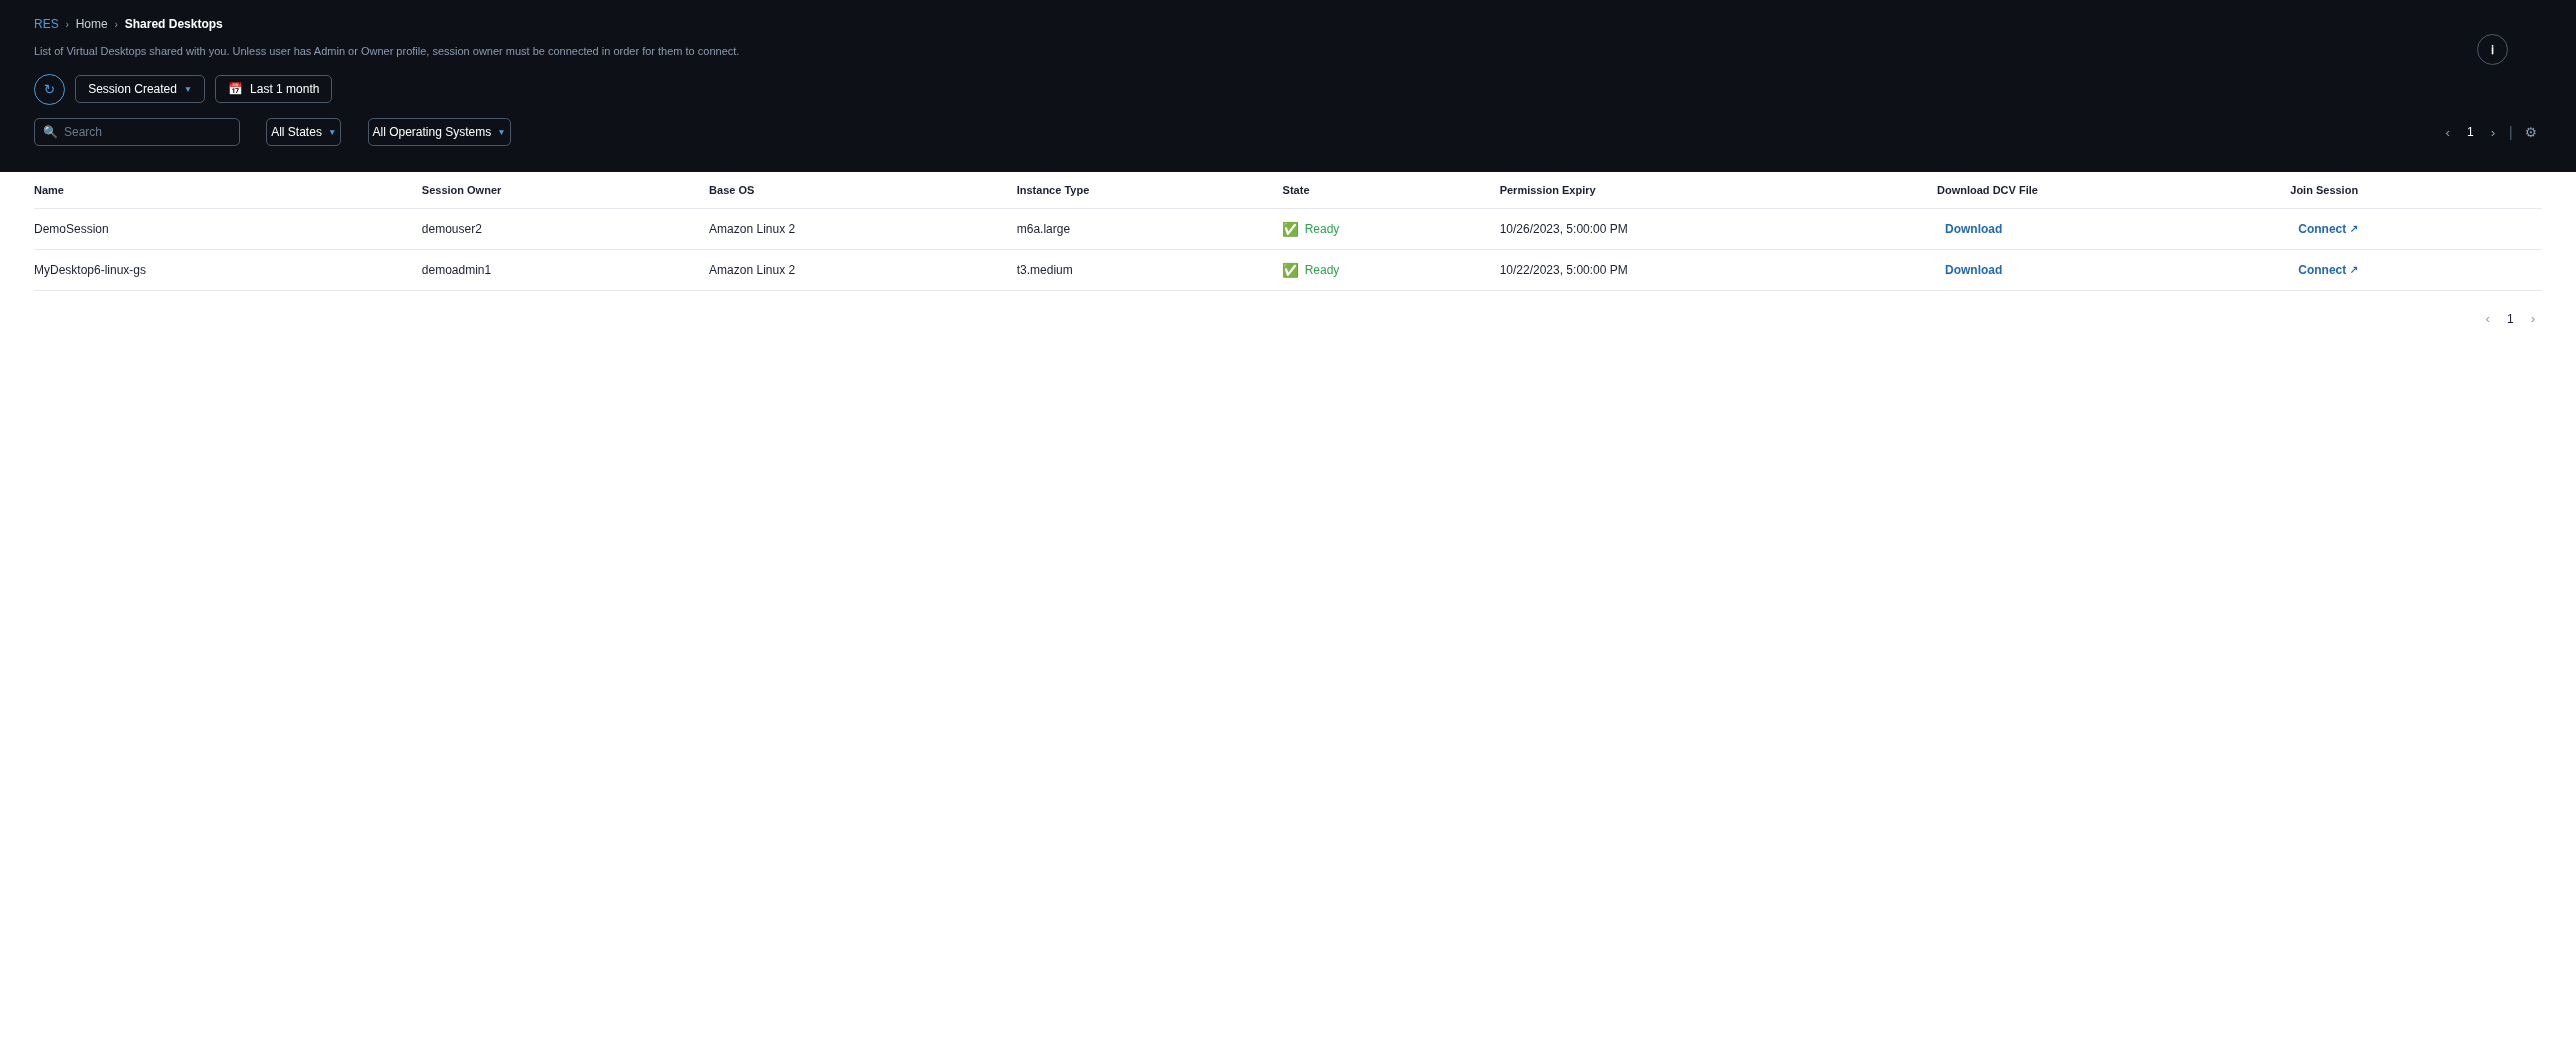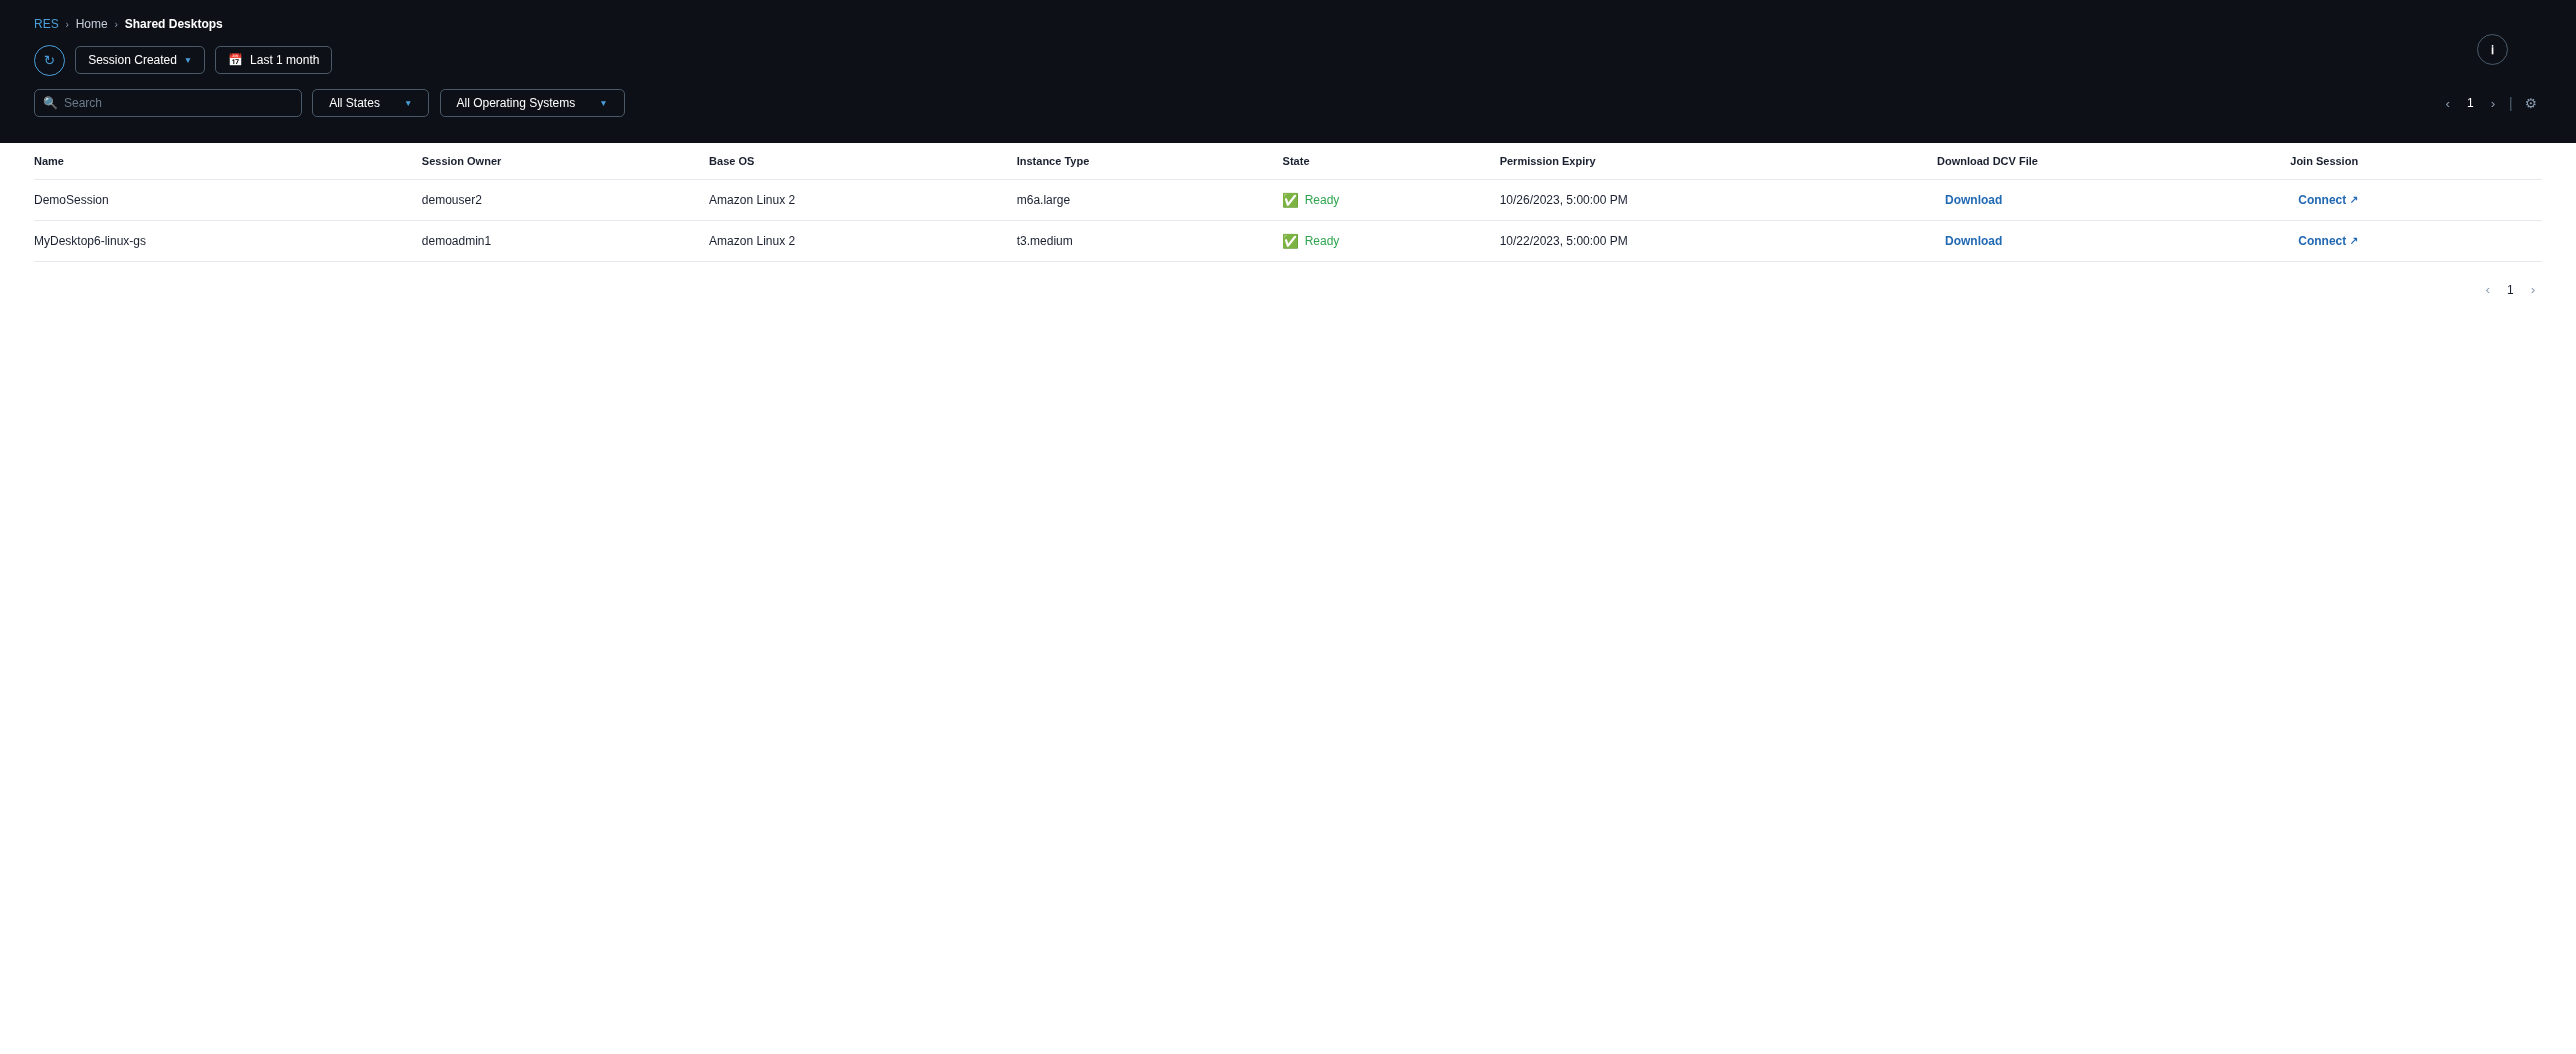--- a/index.html
+++ b/index.html
@@ -114,36 +114,37 @@
       font-size: 12px;
       pointer-events: none;
     }
     .search-wrapper input {
       background: transparent;
       border: 1.3px solid #4a5a6a;
       border-radius: 5.1px;
       color: #fff;
       padding: 6px 12px 6px 29px;
       font-size: 12px;
-      width: 268px;
+      width: 206px;
       outline: none;
     }
     .search-wrapper input::placeholder { color: #6a7a8a; }
 
     .state-dropdown, .os-dropdown {
       background: transparent;
       border: 1.3px solid #4a5a6a;
       border-radius: 5.1px;
       color: #fff;
-      padding: 6px 16px;
-      display: flex;
-      align-items: center;
-      gap: 24px;
-      cursor: pointer;
-      font-size: 12px;
+      padding: 6px 4px;
+      display: flex;
+      align-items: center;
+      gap: 6px;
+      cursor: pointer;
+      font-size: 12px;
+      margin-left: 16px;
     }
     .state-dropdown .dropdown-arrow,
     .os-dropdown .dropdown-arrow {
       color: #4a9eda;
       font-size: 8.5px;
     }
 
     .pagination-right {
       margin-left: auto;
       display: flex;
@@ -290,20 +291,21 @@
   <div class="header-inner">
 
     <div class="breadcrumb">
       <span class="breadcrumb-res">RES</span>
       <span class="breadcrumb-chevron">›</span>
       <span class="breadcrumb-home">Home</span>
       <span class="breadcrumb-chevron">›</span>
       <span class="breadcrumb-current">Shared Desktops</span>
     </div>
 
+    <p class="page-description">List of Virtual Desktops shared with you. Unless user has Admin or Owner profile, session owner must be connected in order for them to connect.</p>
 
     <div class="filters-row">
       <button class="refresh-btn" title="Refresh">
         <span>↻</span>
       </button>
       <div class="filter-dropdown">
         <span>Session Created</span>
         <span class="dropdown-arrow">▼</span>
       </div>
       <div class="filter-dropdown">

